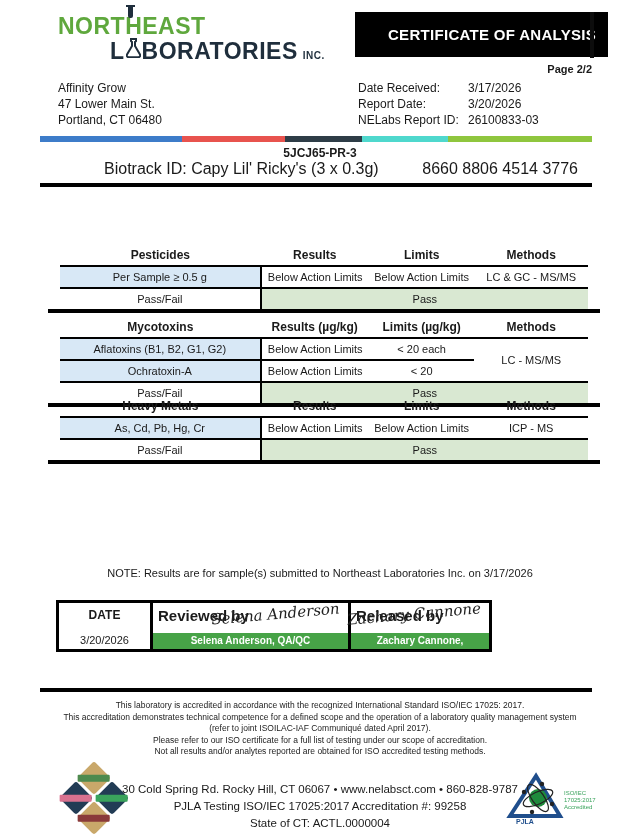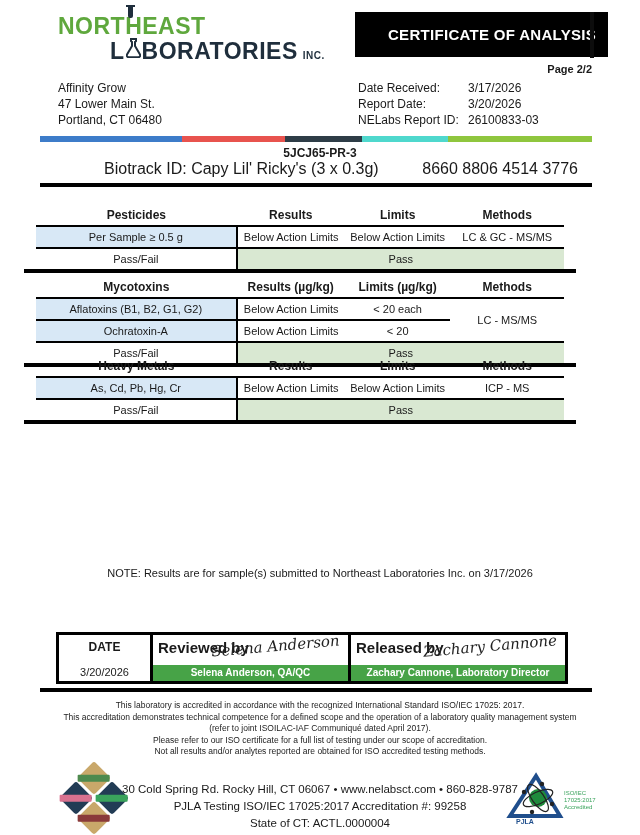--- a/index.html
+++ b/index.html
@@ -27,37 +27,37 @@
   .meta-row .lbl { width:110px; }
 
   
   .stripe { position:absolute; left:40px; top:136px; width:552px; height:6px; display:flex; }
   .stripe div { height:100%; }
   .sample-id { position:absolute; left:0; top:146px; width:640px; text-align:center; font-size:12px; font-weight:700; }
   .biotrack-row { position:absolute; left:40px; top:160px; width:552px; padding:0 14px 5px 64px;
                   border-bottom:4px solid #000; display:flex; justify-content:space-between; font-size:16px; }
 
   
-  .rtable-wrap { position:absolute; left:24px; width:552px; border-bottom:4px solid #000; }
+  .rtable-wrap { position:absolute; left:48px; width:552px; border-bottom:4px solid #000;margin-top:40px; }
   .rtable { width:528px; margin:0 auto; border-collapse:collapse; table-layout:fixed; }
   .rtable col.c1 { width:38%; } .rtable col.c2 { width:20.5%; } .rtable col.c3 { width:20%; } .rtable col.c4 { width:21.5%; }
   .rtable th { font-size:12px; font-weight:700; padding:3px 2px; border-bottom:2.5px solid #000; }
   .rtable td { font-size:11px; text-align:center; padding:4px 2px; height:16px; }
   .cell-blue { background:#d8e8f6; border-bottom:2px solid #000; }
   .analyte { border-right:2.5px solid #000; }
   .row-line td { border-bottom:2px solid #000; }
   .pass-cell { background:#d9e8d2; font-size:12px; }
   .pf-label { border-right:2.5px solid #000; font-size:11px; }
   .method-span { vertical-align:middle; }
 
   
   .note-line { position:absolute; left:0; top:567px; width:640px; text-align:center; font-size:11px; }
 
   
-  .signoff { position:absolute; left:56px; top:632px; width:512px; height:52px; border:3px solid #000; display:flex; }
+  .signoff { position:absolute; left:56px; top:600px; width:436px; height:52px; border:3px solid #000; display:flex; }
   .so-date { width:94px; border-right:3px solid #000; text-align:center; }
   .so-date .dlbl { font-size:12px; font-weight:700; margin-top:5px; }
   .so-date .dval { font-size:11px; margin-top:12px; }
   .so-cell { position:relative; border-right:3px solid #000; }
   .so-cell.last { border-right:none; flex:1; }
   .so-rev { width:198px; }
   .so-lbl { position:absolute; left:5px; top:4px; font-size:15px; font-weight:700; }
   .signature { position:absolute; right:8px; top:2px; font-family:"DejaVu Serif", serif; font-style:italic;
                font-size:15px; color:#222; transform:rotate(-5deg); white-space:nowrap; }
   .so-bar { position:absolute; left:0; right:0; bottom:0; height:16px; background:#47a347; color:#fff;

